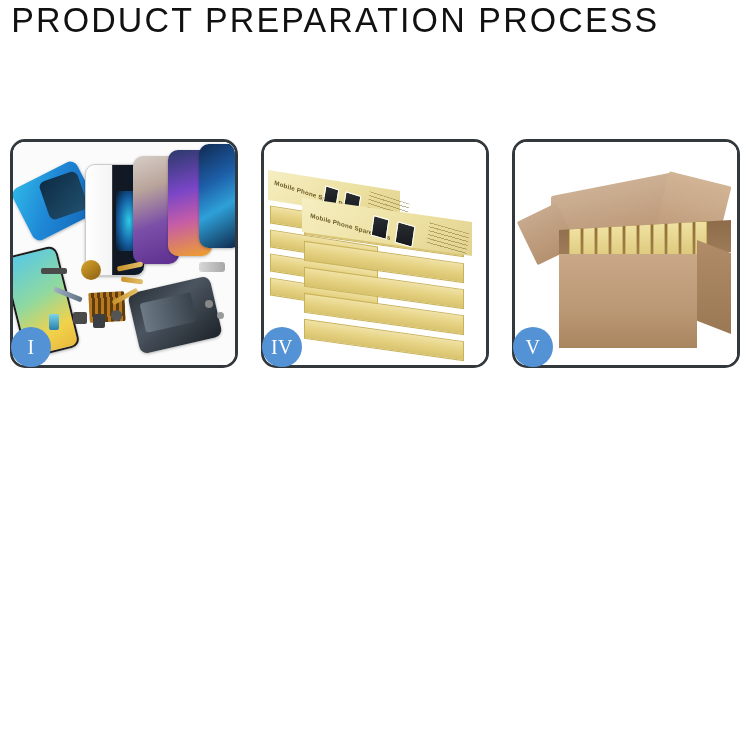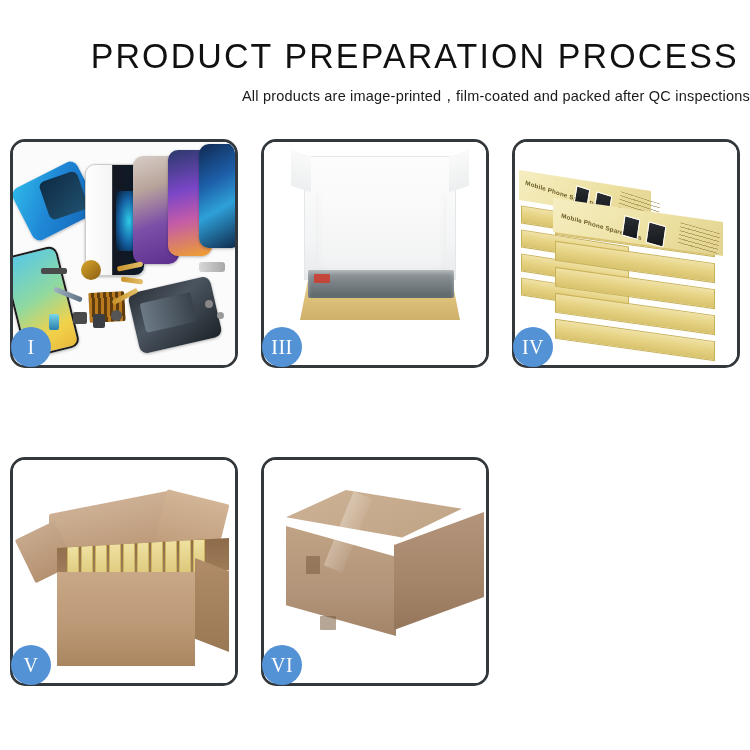--- a/index.html
+++ b/index.html
@@ -5,21 +5,21 @@
   * { box-sizing: border-box; margin: 0; padding: 0; }
   html, body {
     width: 750px; height: 750px;
     background: #ffffff;
     font-family: "Liberation Sans", sans-serif;
     overflow: hidden;
   }
   .page { position: relative; width: 750px; height: 750px; background: #fff; }
 
   
-  .header { text-align: right; padding-top: 36px; }
+  .header { text-align: left; }
   .title {
     font-family: "Liberation Sans", sans-serif;
     font-size: 35px;
     font-weight: 400;
     letter-spacing: 2.2px;
     color: #111111;
     line-height: 40px;
     transform: scaleX(0.97);
     white-space: nowrap;
   }
@@ -311,21 +311,20 @@
     position:absolute; background: rgba(120,92,62,.55); border-radius:1px;
   }
 </style>
 </head>
 <body>
 
 <div class="page">
 
   <div class="header">
     <div class="title">PRODUCT PREPARATION PROCESS</div>
-    <div class="subtitle">All products are image-printed，film-coated and packed after QC inspections</div>
   </div>
 
   <div class="grid">
 
     <div class="panel">
       <div class="panel-inner">
         <div class="scene1">
           <div class="ph ph-a"></div>
           <div class="ph ph-b"></div>
           <div class="ph ph-c"></div>
@@ -346,31 +345,20 @@
           <div class="chip" style="left:36px;top:172px;width:10px;height:16px;border-radius:2px;background:linear-gradient(180deg,#78d6e8,#2a7fae);"></div>
           <div class="chip" style="left:192px;top:158px;width:8px;height:8px;border-radius:50%;background:#888;"></div>
           <div class="chip" style="left:204px;top:170px;width:7px;height:7px;border-radius:50%;background:#9a9a9a;"></div>
           <div class="chip" style="left:186px;top:120px;width:26px;height:10px;border-radius:3px;background:linear-gradient(90deg,#d8d8d8,#a8a8a8);"></div>
         </div>
       </div>
       <div class="badge">I</div>
     </div>
 
 
-    <div class="panel">
-      <div class="panel-inner">
-        <div class="scene3">
-          <div class="box3-lid"></div>
-          <div class="foam3"></div>
-          <div class="box3-base"></div>
-          <div class="screen3"></div>
-        </div>
-      </div>
-      <div class="badge">III</div>
-    </div>
 
     <div class="panel">
       <div class="panel-inner">
         <div class="scene4">
           <div class="stack">
 
             <div class="ybox" style="left:2px;top:26px;width:108px;height:18px;transform:skewY(9deg);"></div>
             <div class="ybox" style="left:2px;top:50px;width:108px;height:18px;transform:skewY(9deg);"></div>
             <div class="ybox" style="left:2px;top:74px;width:108px;height:18px;transform:skewY(9deg);"></div>
             <div class="ybox" style="left:2px;top:98px;width:108px;height:18px;transform:skewY(9deg);"></div>
@@ -420,28 +408,15 @@
             <div class="ybar" style="left:122px;top:1px;width:12px;height:35px;"></div>
             <div class="ybar" style="left:136px;top:1px;width:12px;height:34px;"></div>
           </div>
           <div class="carton-side"></div>
           <div class="carton-front"></div>
         </div>
       </div>
       <div class="badge">V</div>
     </div>
 
-    <div class="panel">
-      <div class="panel-inner">
-        <div class="scene6">
-          <div class="c6-top"></div>
-          <div class="c6-front"></div>
-          <div class="c6-side"></div>
-          <div class="c6-tape"></div>
-          <div class="c6-lbl" style="left:42px;top:96px;width:14px;height:18px;"></div>
-          <div class="c6-lbl" style="left:56px;top:156px;width:16px;height:14px;"></div>
-        </div>
-      </div>
-      <div class="badge">VI</div>
-    </div>
 
   </div>
 </div>
 
 </body></html>

